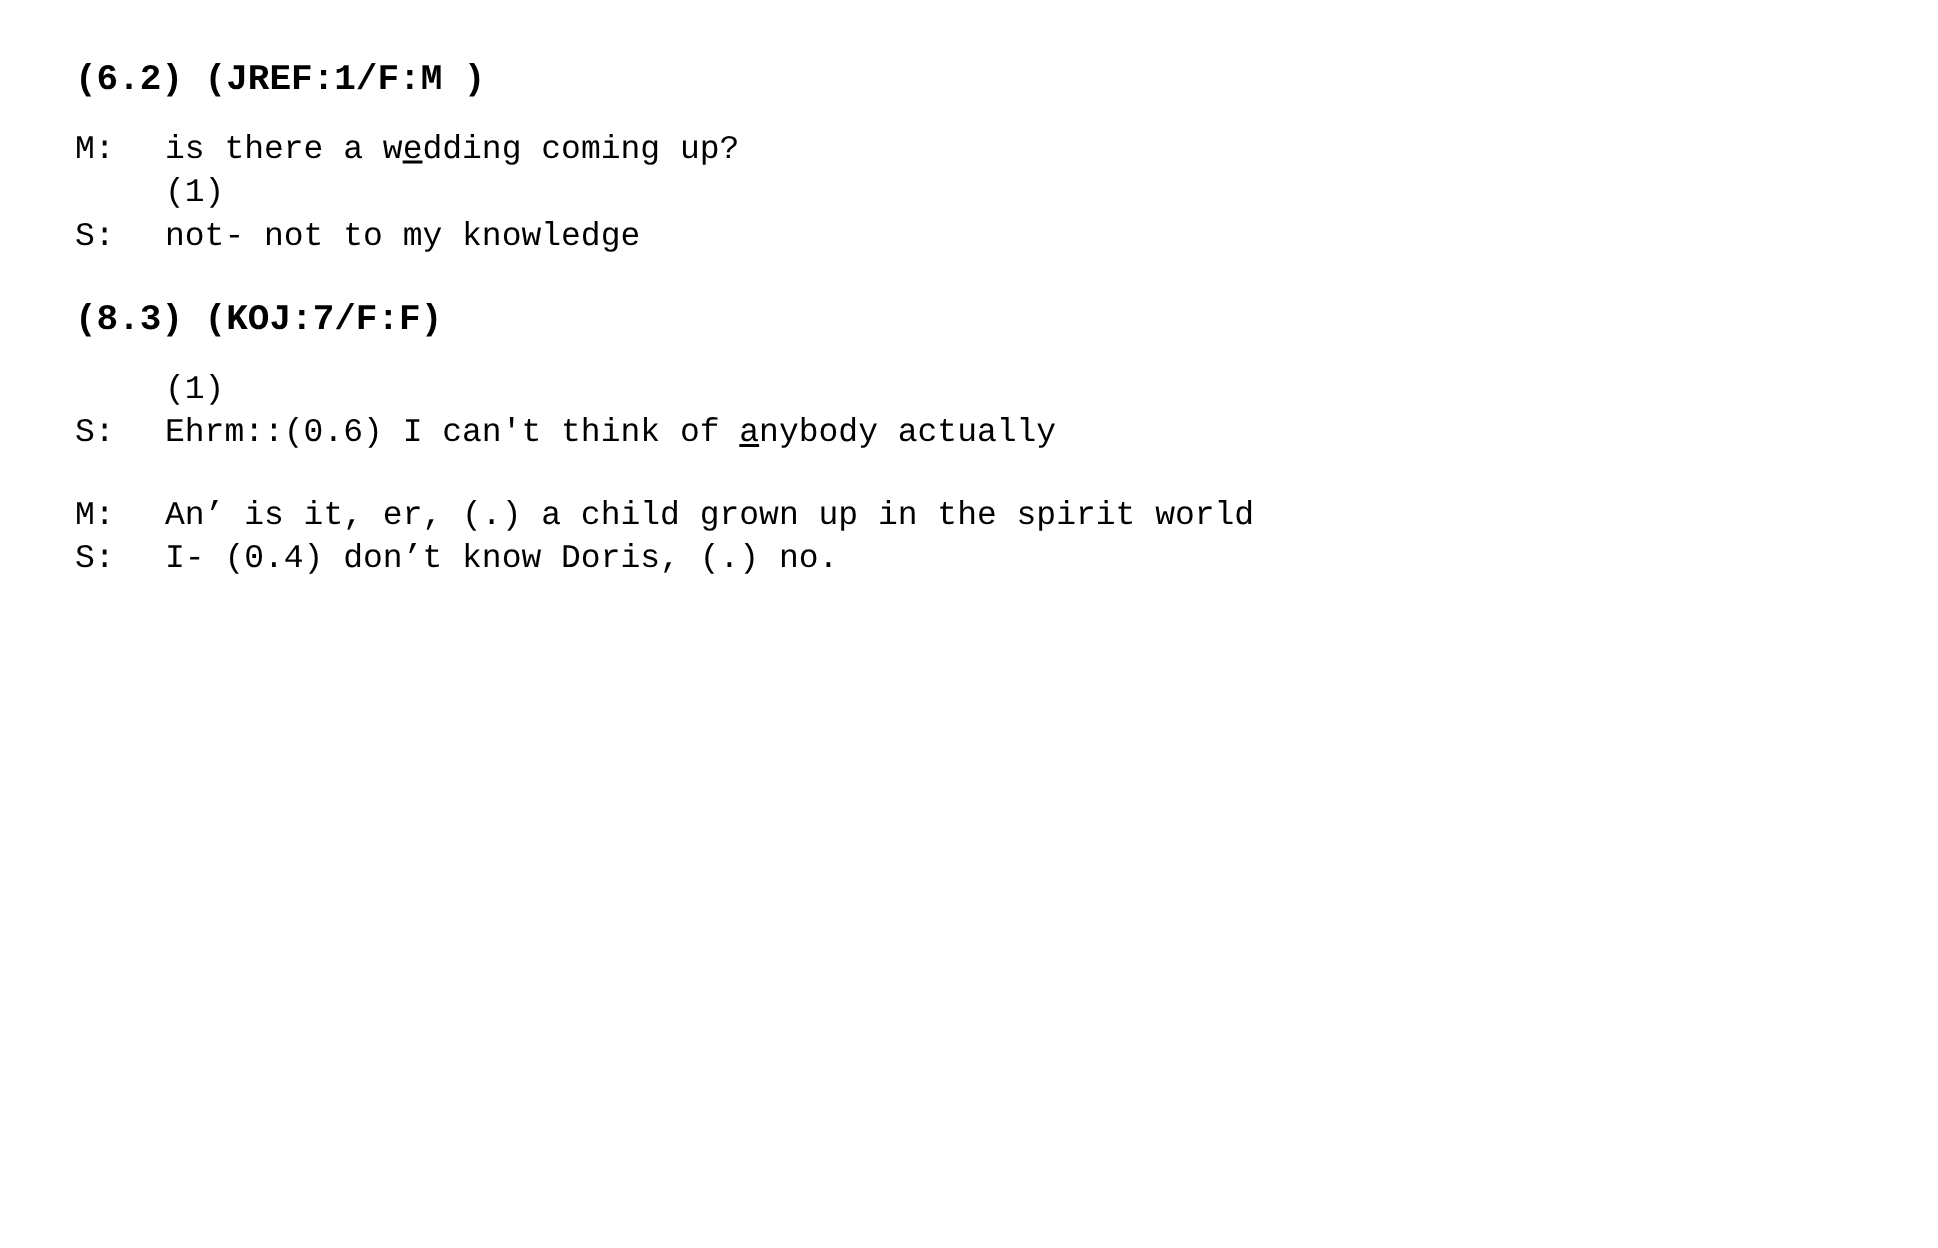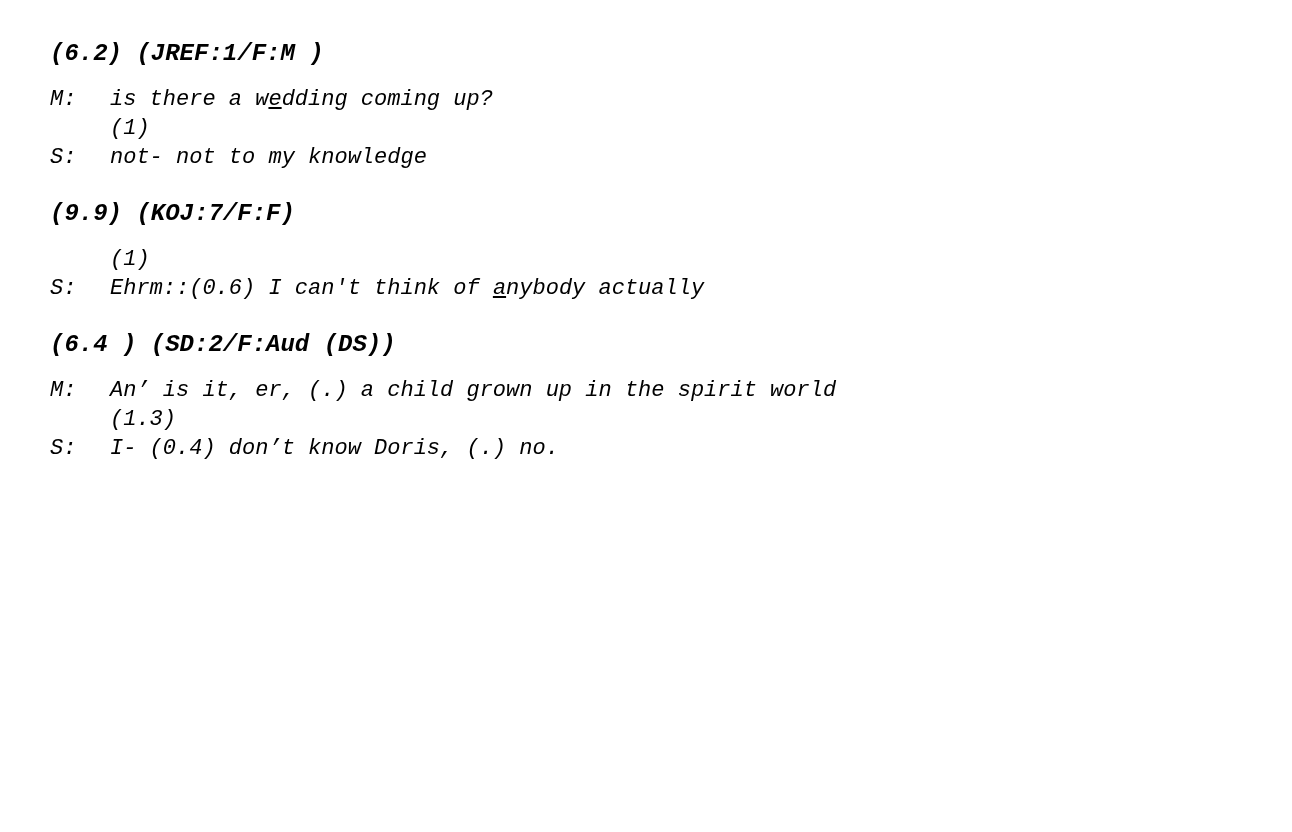--- a/index.html
+++ b/index.html
@@ -1,19 +1,18 @@
 <!DOCTYPE html>
 <html><head>
   <meta charset="utf-8">
   <style>
     * {
       margin: 0;
       padding: 0;
       box-sizing: border-box;
-      font-style: italic;
     }
 
     body {
       background-color: #ffffff;
       font-family: 'Courier New', Courier, monospace;
       font-size: 22px;
       color: #000000;
       padding: 40px 50px;
       width: 1292px;
       min-height: 832px;
@@ -80,42 +79,37 @@
           <span class="indent-spacer"></span>
           <span class="indent-content">(1)</span>
         </div>
         <div class="dialogue-line">
           <span class="speaker">S:</span>
           <span class="content">not- not to my knowledge</span>
         </div>
       </div>
     </div>
     <div class="section">
-      <div class="section-header">(9.9)   (KOJ:7/F:F)</div>
+      <div class="section-header">(8.3)   (KOJ:7/F:F)</div>
       <div class="dialogue-block">
         <div class="indent-line">
           <span class="indent-spacer"></span>
           <span class="indent-content">(1)</span>
         </div>
         <div class="dialogue-line">
           <span class="speaker">S:</span>
           <span class="content">Ehrm::(0.6) I can't think of <span class="underline">a</span>nybody actually</span>
         </div>
       </div>
     </div>
     <div class="section">
-      <div class="section-header">(6.4 )   (SD:2/F:Aud (DS))</div>
       <div class="dialogue-block">
         <div class="dialogue-line">
           <span class="speaker">M:</span>
           <span class="content">An’ is it, er, (.) a child grown up in the spirit world</span>
-        </div>
-        <div class="indent-line">
-          <span class="indent-spacer"></span>
-          <span class="indent-content">(1.3)</span>
         </div>
         <div class="dialogue-line">
           <span class="speaker">S:</span>
           <span class="content">I- (0.4) don’t know Doris, (.) no.</span>
         </div>
       </div>
     </div>
   </div>
 
 </body></html>

